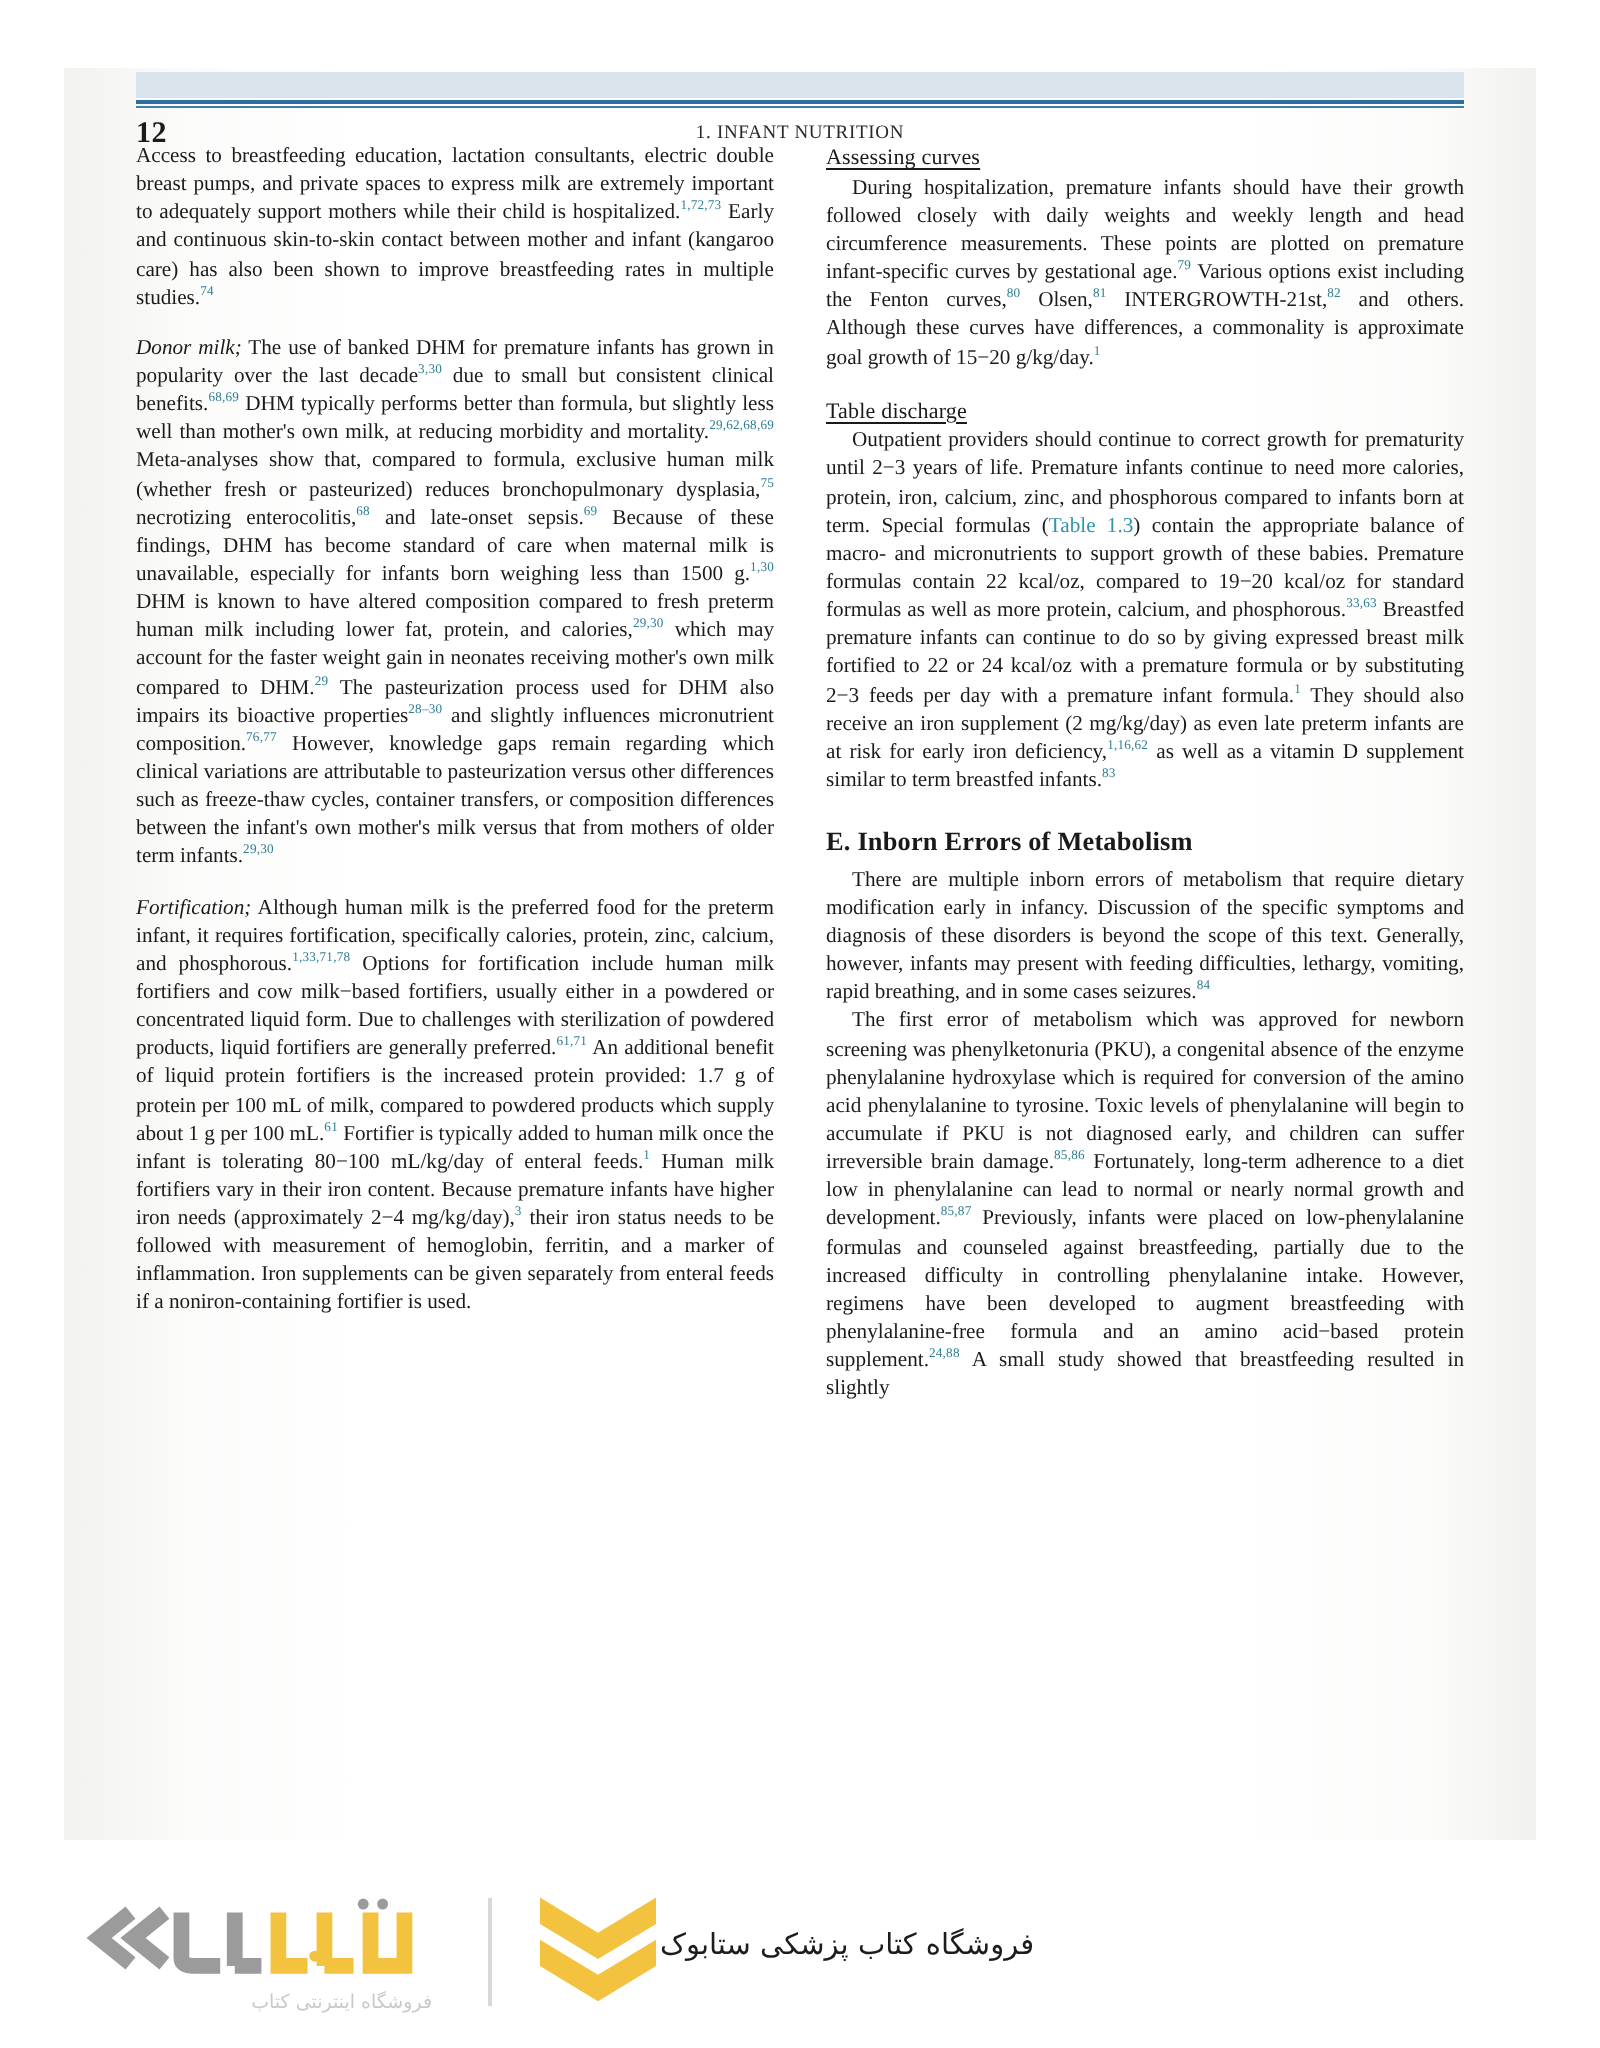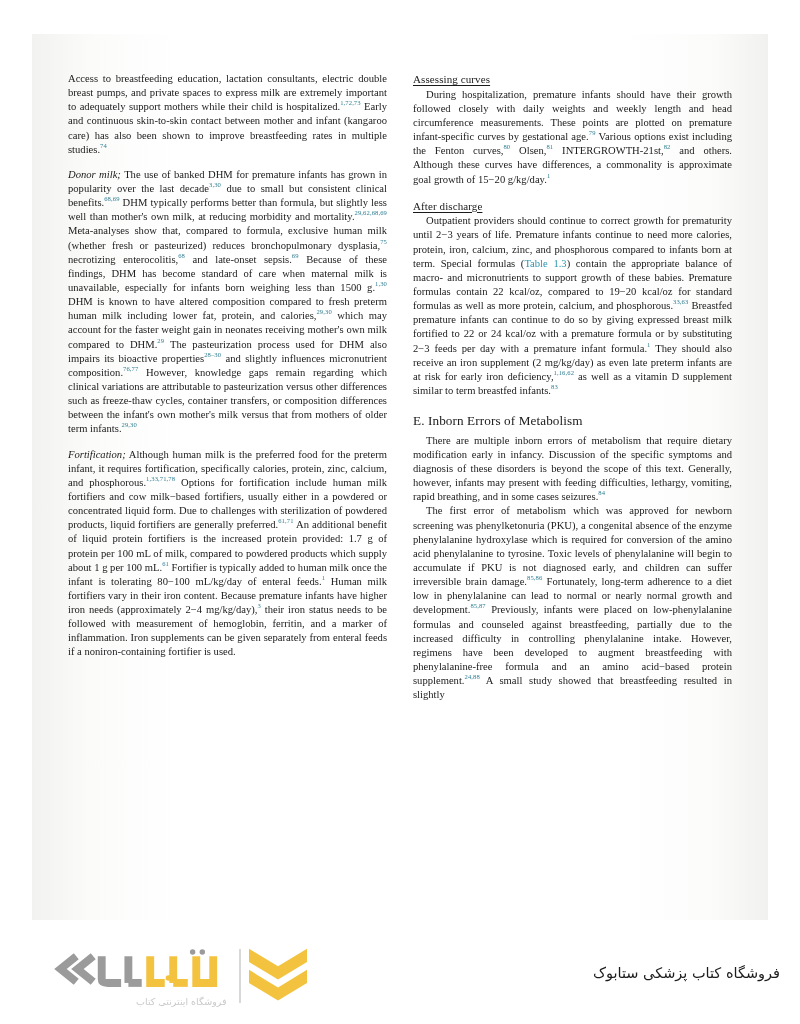--- a/index.html
+++ b/index.html
@@ -121,21 +121,21 @@
     text-decoration: underline;
     text-underline-offset: 2px;
     letter-spacing: 0.1px;
   }
   h3.sub-head.spaced {
     margin-top: 12px;
   }
   h2.sec-head {
     margin: 14px 0 4px 0;
     font-size: 13.2px;
-    font-weight: 400;
+    font-weight: 700;
     letter-spacing: 0.1px;
   }
 
   .run-in {
     font-style: italic;
   }
   sup {
     font-size: 6.6px;
     color: #2f7f93;
     vertical-align: super;
@@ -154,22 +154,22 @@
     width: 800px;
     height: 96px;
     background: #ffffff;
     display: flex;
     align-items: center;
   }
   .footer-left {
     width: 330px;
     display: flex;
     align-items: center;
-    justify-content: center;
-    gap: 6px;
+    justify-content: flex-end;
+    gap: 22px;
     padding-left: 26px;
     box-sizing: border-box;
   }
   .brand-mark {
     position: relative;
     width: 185px;
     height: 62px;
   }
   .brand-word {
     position: absolute;
@@ -194,21 +194,21 @@
     height: 54px;
     background: #d8d8d8;
   }
   .chevrons {
     width: 62px;
     height: 58px;
     position: relative;
   }
   .footer-right {
     flex: 1;
-    text-align: right;
+    text-align: left;
     padding-right: 20px;
   }
   .fa-line {
     font-family: "DejaVu Sans", sans-serif;
     font-size: 14.5px;
     color: #1c1c1c;
     direction: rtl;
     margin-bottom: 7px;
     letter-spacing: 0.1px;
   }
@@ -224,31 +224,40 @@
     color: #e9b832;
   }
 </style>
 </head>
 <body>
 
 <div class="page">
 
   <div class="scan-band"></div>
 
+  <div class="header-zone">
+    <div class="header-rule-light"></div>
+    <div class="header-rule-dark"></div>
+    <div class="header-rule-thin"></div>
+    <div class="header-line">
+      <span class="folio">12</span>
+      <span class="running-title">1. Infant Nutrition</span>
+    </div>
+  </div>
 
   <div class="columns">
     <div class="col" id="col-left">
         <p id="p-breastfeeding-support" class="noindent">Access to breastfeeding education, lactation consultants, electric double breast pumps, and private spaces to express milk are extremely important to adequately support mothers while their child is hospitalized.<sup>1,72,73</sup> Early and continuous skin-to-skin contact between mother and infant (kangaroo care) has also been shown to improve breastfeeding rates in multiple studies.<sup>74</sup></p>
         <p id="p-donor-milk" class="noindent gap-before"><em class="run-in">Donor milk;</em> The use of banked DHM for premature infants has grown in popularity over the last decade<sup>3,30</sup> due to small but consistent clinical benefits.<sup>68,69</sup> DHM typically performs better than formula, but slightly less well than mother's own milk, at reducing morbidity and mortality.<sup>29,62,68,69</sup> Meta-analyses show that, compared to formula, exclusive human milk (whether fresh or pasteurized) reduces bronchopulmonary dysplasia,<sup>75</sup> necrotizing enterocolitis,<sup>68</sup> and late-onset sepsis.<sup>69</sup> Because of these findings, DHM has become standard of care when maternal milk is unavailable, especially for infants born weighing less than 1500 g.<sup>1,30</sup> DHM is known to have altered composition compared to fresh preterm human milk including lower fat, protein, and calories,<sup>29,30</sup> which may account for the faster weight gain in neonates receiving mother's own milk compared to DHM.<sup>29</sup> The pasteurization process used for DHM also impairs its bioactive properties<sup>28–30</sup> and slightly influences micronutrient composition.<sup>76,77</sup> However, knowledge gaps remain regarding which clinical variations are attributable to pasteurization versus other differences such as freeze-thaw cycles, container transfers, or composition differences between the infant's own mother's milk versus that from mothers of older term infants.<sup>29,30</sup></p>
         <p id="p-fortification" class="noindent gap-before"><em class="run-in">Fortification;</em> Although human milk is the preferred food for the preterm infant, it requires fortification, specifically calories, protein, zinc, calcium, and phosphorous.<sup>1,33,71,78</sup> Options for fortification include human milk fortifiers and cow milk−based fortifiers, usually either in a powdered or concentrated liquid form. Due to challenges with sterilization of powdered products, liquid fortifiers are generally preferred.<sup>61,71</sup> An additional benefit of liquid protein fortifiers is the increased protein provided: 1.7 g of protein per 100 mL of milk, compared to powdered products which supply about 1 g per 100 mL.<sup>61</sup> Fortifier is typically added to human milk once the infant is tolerating 80−100 mL/kg/day of enteral feeds.<sup>1</sup> Human milk fortifiers vary in their iron content. Because premature infants have higher iron needs (approximately 2−4 mg/kg/day),<sup>3</sup> their iron status needs to be followed with measurement of hemoglobin, ferritin, and a marker of inflammation. Iron supplements can be given separately from enteral feeds if a noniron-containing fortifier is used.</p>
       </div>
     <div class="col" id="col-right">
         <h3 class="sub-head" id="h-assessing-growth">Assessing curves</h3>
         <p id="p-assessing-growth">During hospitalization, premature infants should have their growth followed closely with daily weights and weekly length and head circumference measurements. These points are plotted on premature infant-specific curves by gestational age.<sup>79</sup> Various options exist including the Fenton curves,<sup>80</sup> Olsen,<sup>81</sup> INTERGROWTH-21st,<sup>82</sup> and others. Although these curves have differences, a commonality is approximate goal growth of 15−20 g/kg/day.<sup>1</sup></p>
-        <h3 class="sub-head spaced" id="h-after-discharge">After discharge</h3>
+        <h3 class="sub-head spaced" id="h-after-discharge">Table discharge</h3>
         <p id="p-after-discharge">Outpatient providers should continue to correct growth for prematurity until 2−3 years of life. Premature infants continue to need more calories, protein, iron, calcium, zinc, and phosphorous compared to infants born at term. Special formulas (<span class="xref">Table 1.3</span>) contain the appropriate balance of macro- and micronutrients to support growth of these babies. Premature formulas contain 22 kcal/oz, compared to 19−20 kcal/oz for standard formulas as well as more protein, calcium, and phosphorous.<sup>33,63</sup> Breastfed premature infants can continue to do so by giving expressed breast milk fortified to 22 or 24 kcal/oz with a premature formula or by substituting 2−3 feeds per day with a premature infant formula.<sup>1</sup> They should also receive an iron supplement (2 mg/kg/day) as even late preterm infants are at risk for early iron deficiency,<sup>1,16,62</sup> as well as a vitamin D supplement similar to term breastfed infants.<sup>83</sup></p>
         <h2 class="sec-head" id="h-inborn-errors">E. Inborn Errors of Metabolism</h2>
         <p id="p-inborn-intro">There are multiple inborn errors of metabolism that require dietary modification early in infancy. Discussion of the specific symptoms and diagnosis of these disorders is beyond the scope of this text. Generally, however, infants may present with feeding difficulties, lethargy, vomiting, rapid breathing, and in some cases seizures.<sup>84</sup></p>
         <p id="p-pku">The first error of metabolism which was approved for newborn screening was phenylketonuria (PKU), a congenital absence of the enzyme phenylalanine hydroxylase which is required for conversion of the amino acid phenylalanine to tyrosine. Toxic levels of phenylalanine will begin to accumulate if PKU is not diagnosed early, and children can suffer irreversible brain damage.<sup>85,86</sup> Fortunately, long-term adherence to a diet low in phenylalanine can lead to normal or nearly normal growth and development.<sup>85,87</sup> Previously, infants were placed on low-phenylalanine formulas and counseled against breastfeeding, partially due to the increased difficulty in controlling phenylalanine intake. However, regimens have been developed to augment breastfeeding with phenylalanine-free formula and an amino acid−based protein supplement.<sup>24,88</sup> A small study showed that breastfeeding resulted in slightly</p>
       </div>
   </div>
 
   <div class="footer">
 
     <div class="footer-left">

